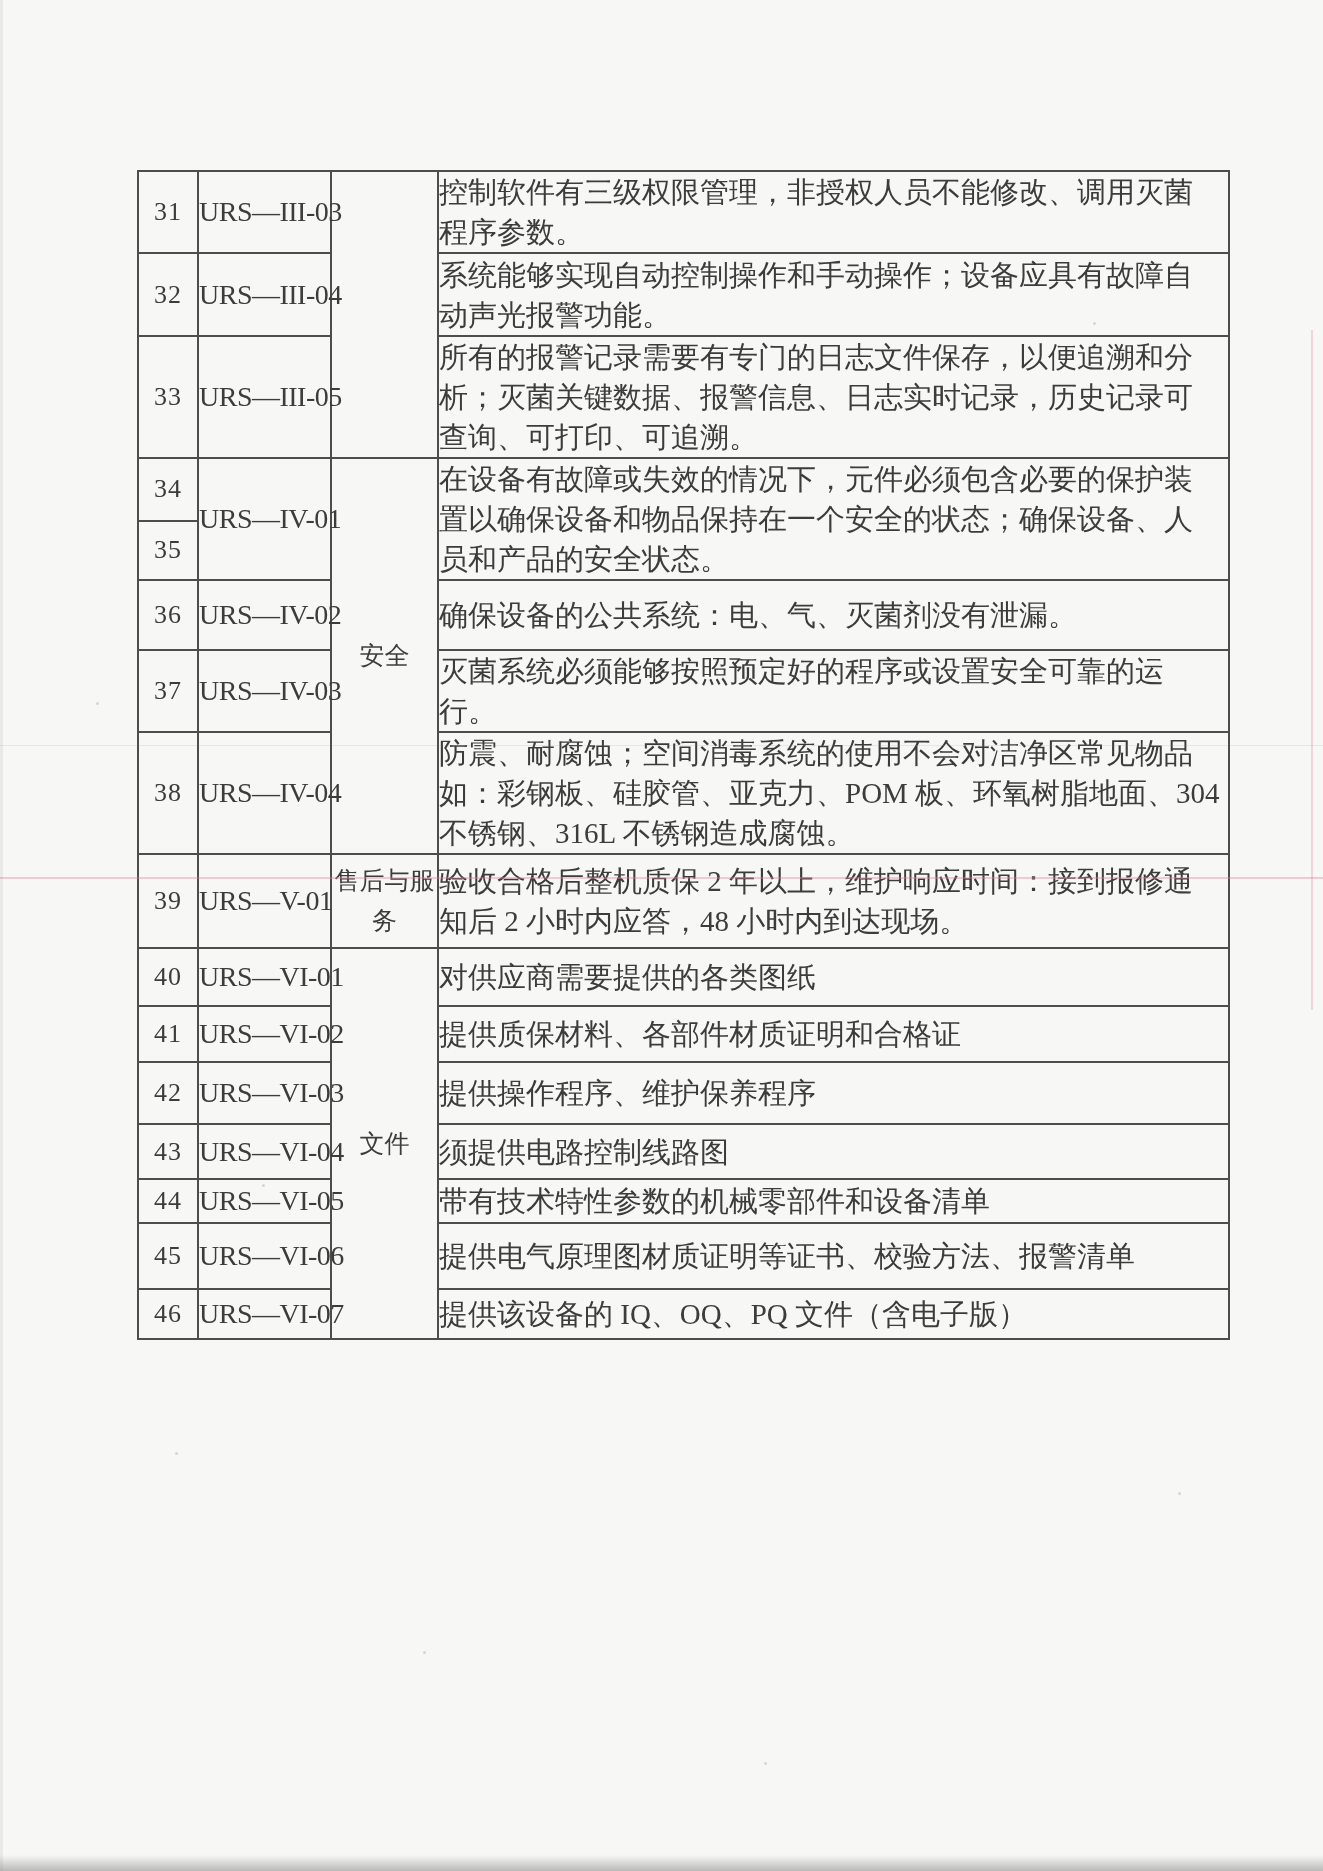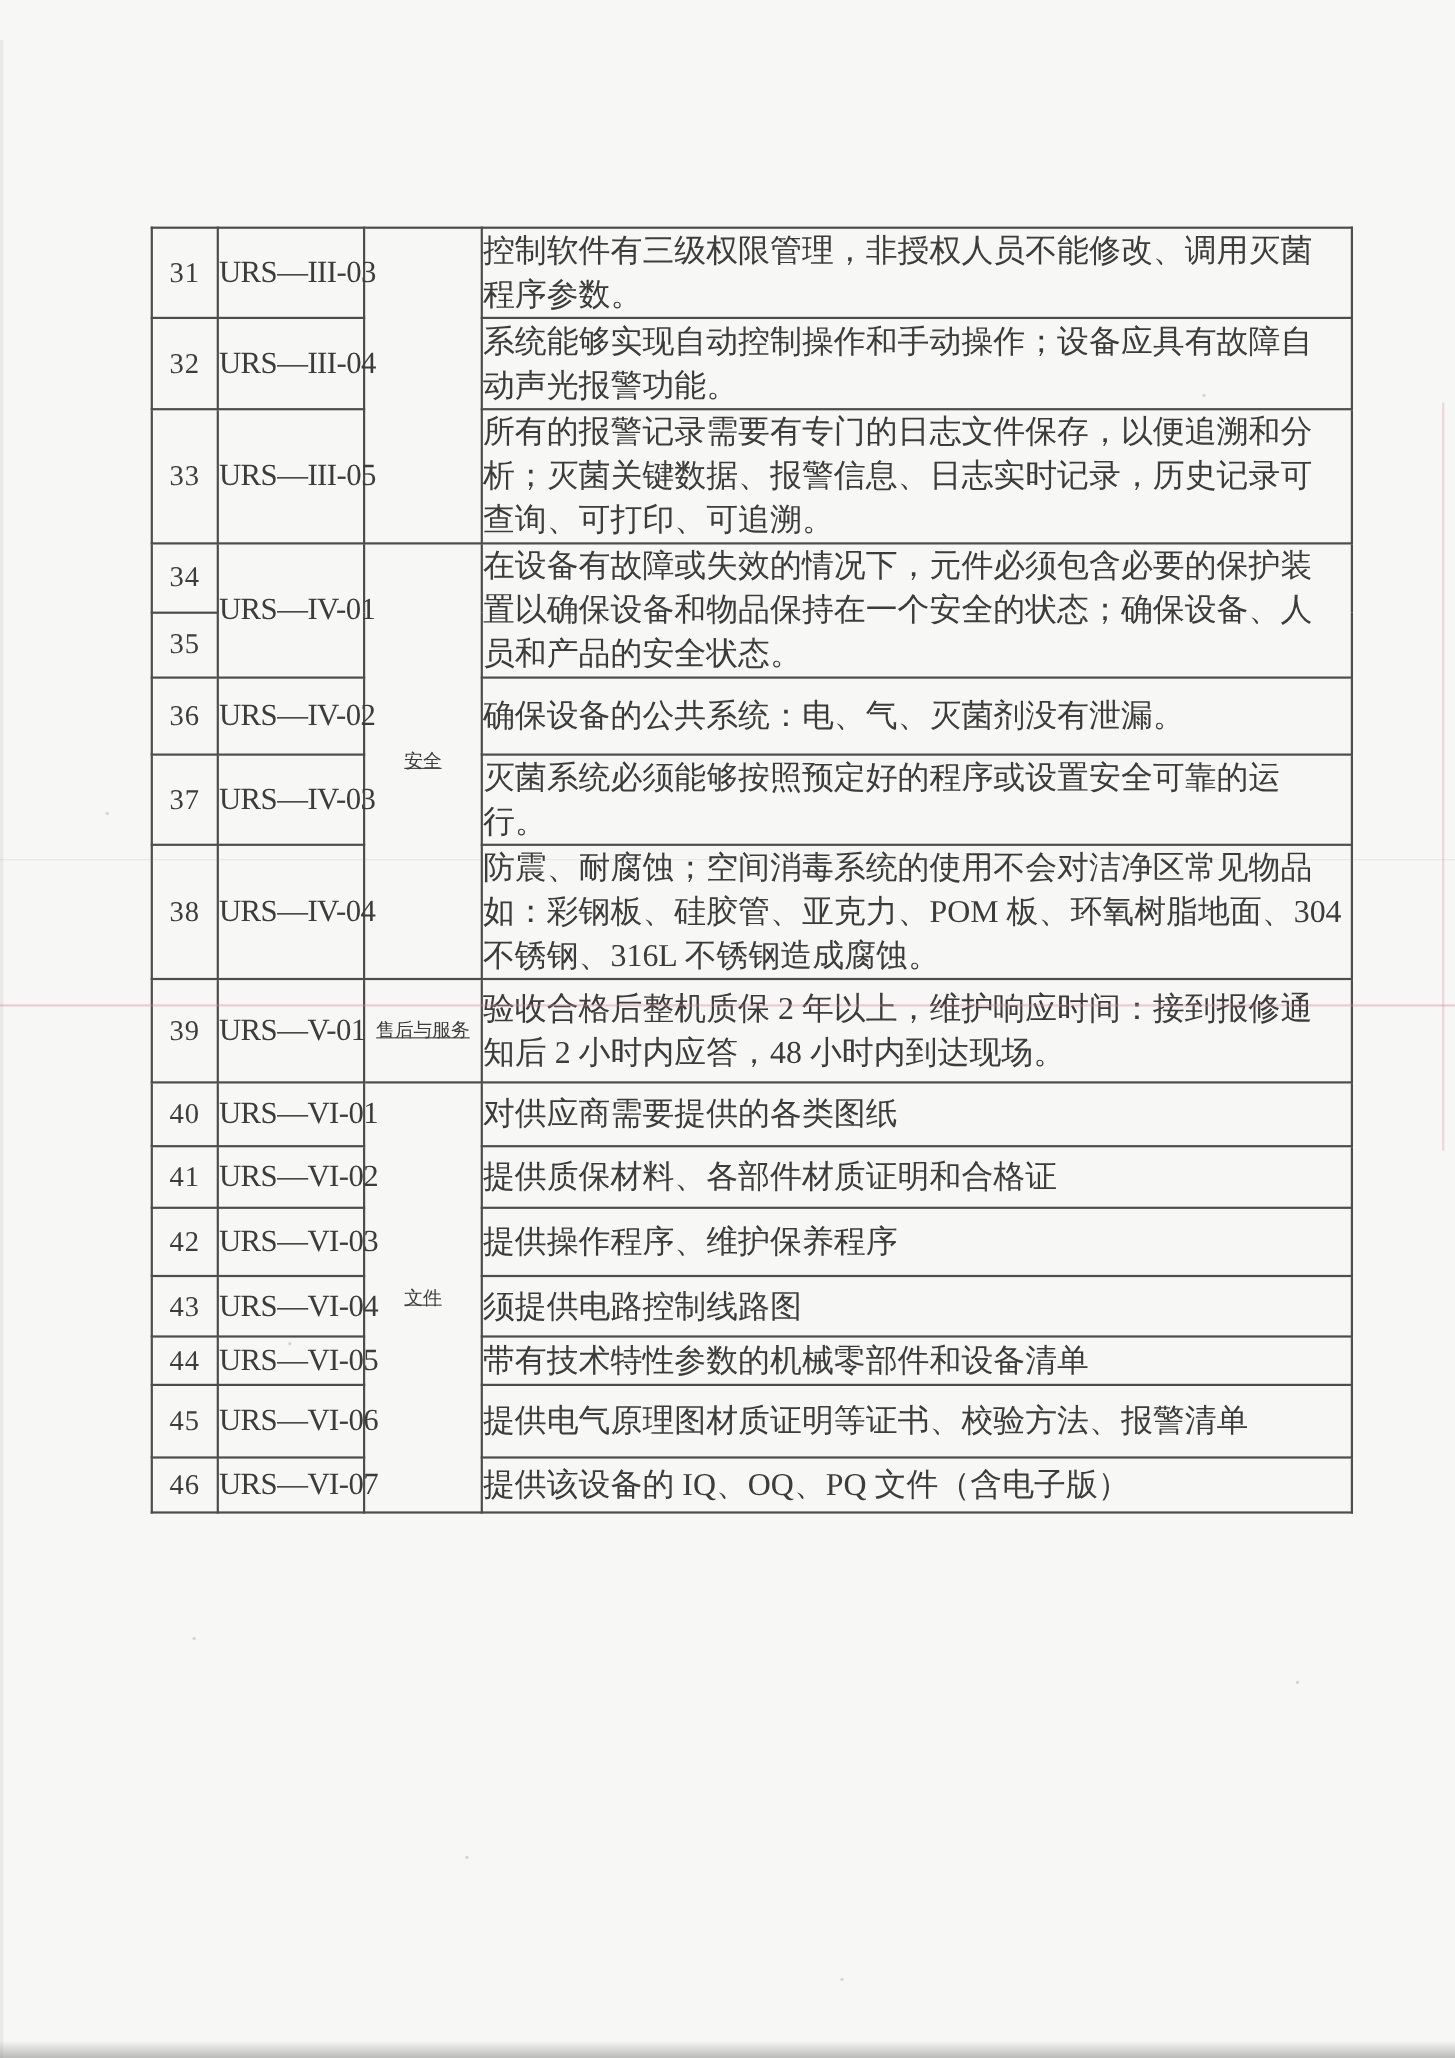--- a/index.html
+++ b/index.html
@@ -3,21 +3,21 @@
 <meta charset="utf-8">
 <style>
   html,body{margin:0;padding:0;}
   body{
     width:1323px;height:1871px;position:relative;
     background:#f7f7f5;
     font-family:"Liberation Serif","DejaVu Serif",serif;
     color:#3c3c3c;
     overflow:hidden;
   }
-  .page{position:absolute;inset:0;overflow:hidden;margin-top:36px;}
+  .page{position:absolute;inset:0;overflow:hidden;}
   table.urs{
     position:absolute;left:137px;top:170px;
     width:1091px;
     border-collapse:collapse;table-layout:fixed;
   }
   table.urs td{
     border:2px solid #4d4d4d;
     padding:0;
     vertical-align:middle;
   }
@@ -27,24 +27,23 @@
     letter-spacing:1px;
   }
   td.c-code{
     text-align:center;
     font-size:28px;
     letter-spacing:-0.5px;
     white-space:nowrap;
   }
   td.c-cat{
     text-align:center;
-    font-size:17px;
+    font-size:25px;
     line-height:40px;
     padding:0 1px;
-    text-decoration:underline;
   }
   td.c-desc{
     padding:2px 10px 2px 13px;
   }
   .line{
     font-size:29px;
     line-height:40px;
     height:40px;
     white-space:nowrap;
     letter-spacing:0;

